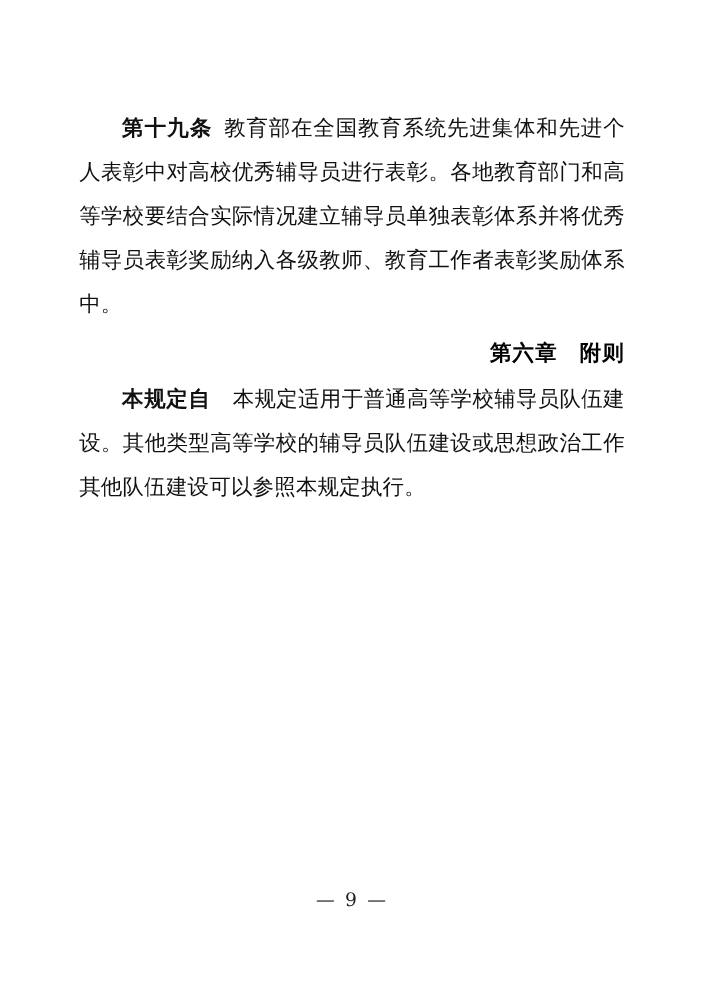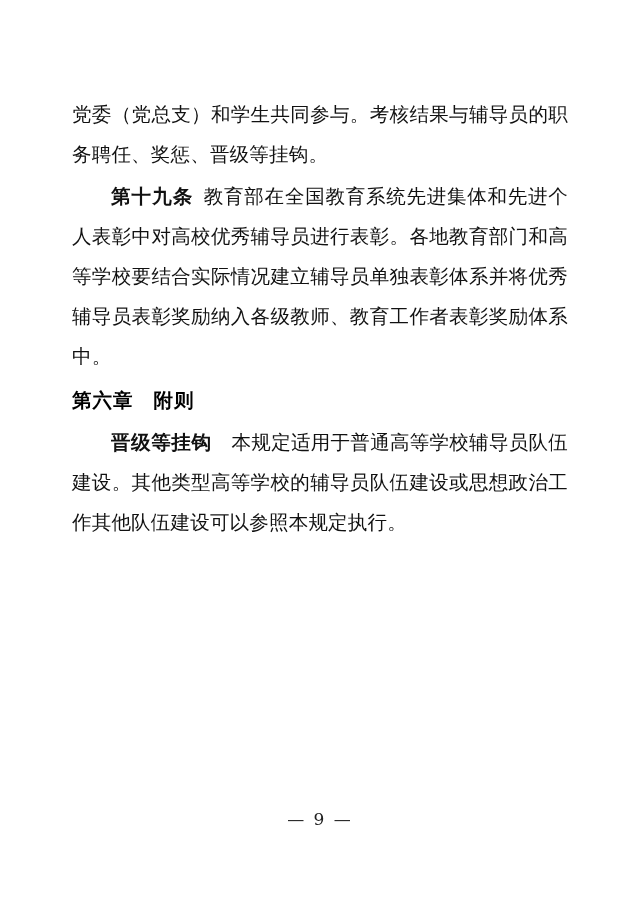--- a/index.html
+++ b/index.html
@@ -29,21 +29,21 @@
     margin: 0;
     letter-spacing: 0.2px;
     color: #111;
   }
   .indent {
     text-indent: 39px;
   }
   .chapter-heading {
     font-size: 19.5px;
     line-height: 40px;
-    text-align: left;
+    text-align: right;
     font-weight: bold;
     margin: 4px 0 2px 0;
     letter-spacing: 1px;
     color: #000;
   }
   .art-label {
     font-weight: bold;
     letter-spacing: 0.5px;
   }
   .gap-sm { height: 2px; }
@@ -57,33 +57,32 @@
     letter-spacing: 2px;
     color: #222;
   }
   .nbspace { display: inline-block; width: 10px; }
 </style>
 </head>
 <body>
 
 <div class="page">
 
-  <p class="para">党委（党总支）和学生共同参与。考核结果与辅导员的职务聘任、奖惩、晋级等挂钩。</p>
 
   <div class="gap-sm"></div>
 
   <p class="para indent">
     <span class="art-label">第十九条</span><span class="nbspace"></span><span>教育部在全国教育系统先进集体和先进个人表彰中对高校优秀辅导员进行表彰。各地教育部门和高等学校要结合实际情况建立辅导员单独表彰体系并将优秀辅导员表彰奖励纳入各级教师、教育工作者表彰奖励体系中。</span>
   </p>
 
   <div class="chapter-heading">
     <span>第六章</span><span class="nbspace"></span><span class="nbspace"></span><span>附则</span>
   </div>
 
   <p class="para indent">
-    <span class="art-label">晋级等挂钩</span><span class="nbspace"></span><span class="nbspace"></span><span>本规定适用于普通高等学校辅导员队伍建设。其他类型高等学校的辅导员队伍建设或思想政治工作其他队伍建设可以参照本规定执行。</span>
+    <span class="art-label">本规定自</span><span class="nbspace"></span><span class="nbspace"></span><span>本规定适用于普通高等学校辅导员队伍建设。其他类型高等学校的辅导员队伍建设或思想政治工作其他队伍建设可以参照本规定执行。</span>
   </p>
 
 
 
   <div class="footer">— 9 —</div>
 
 </div>
 
 </body></html>

